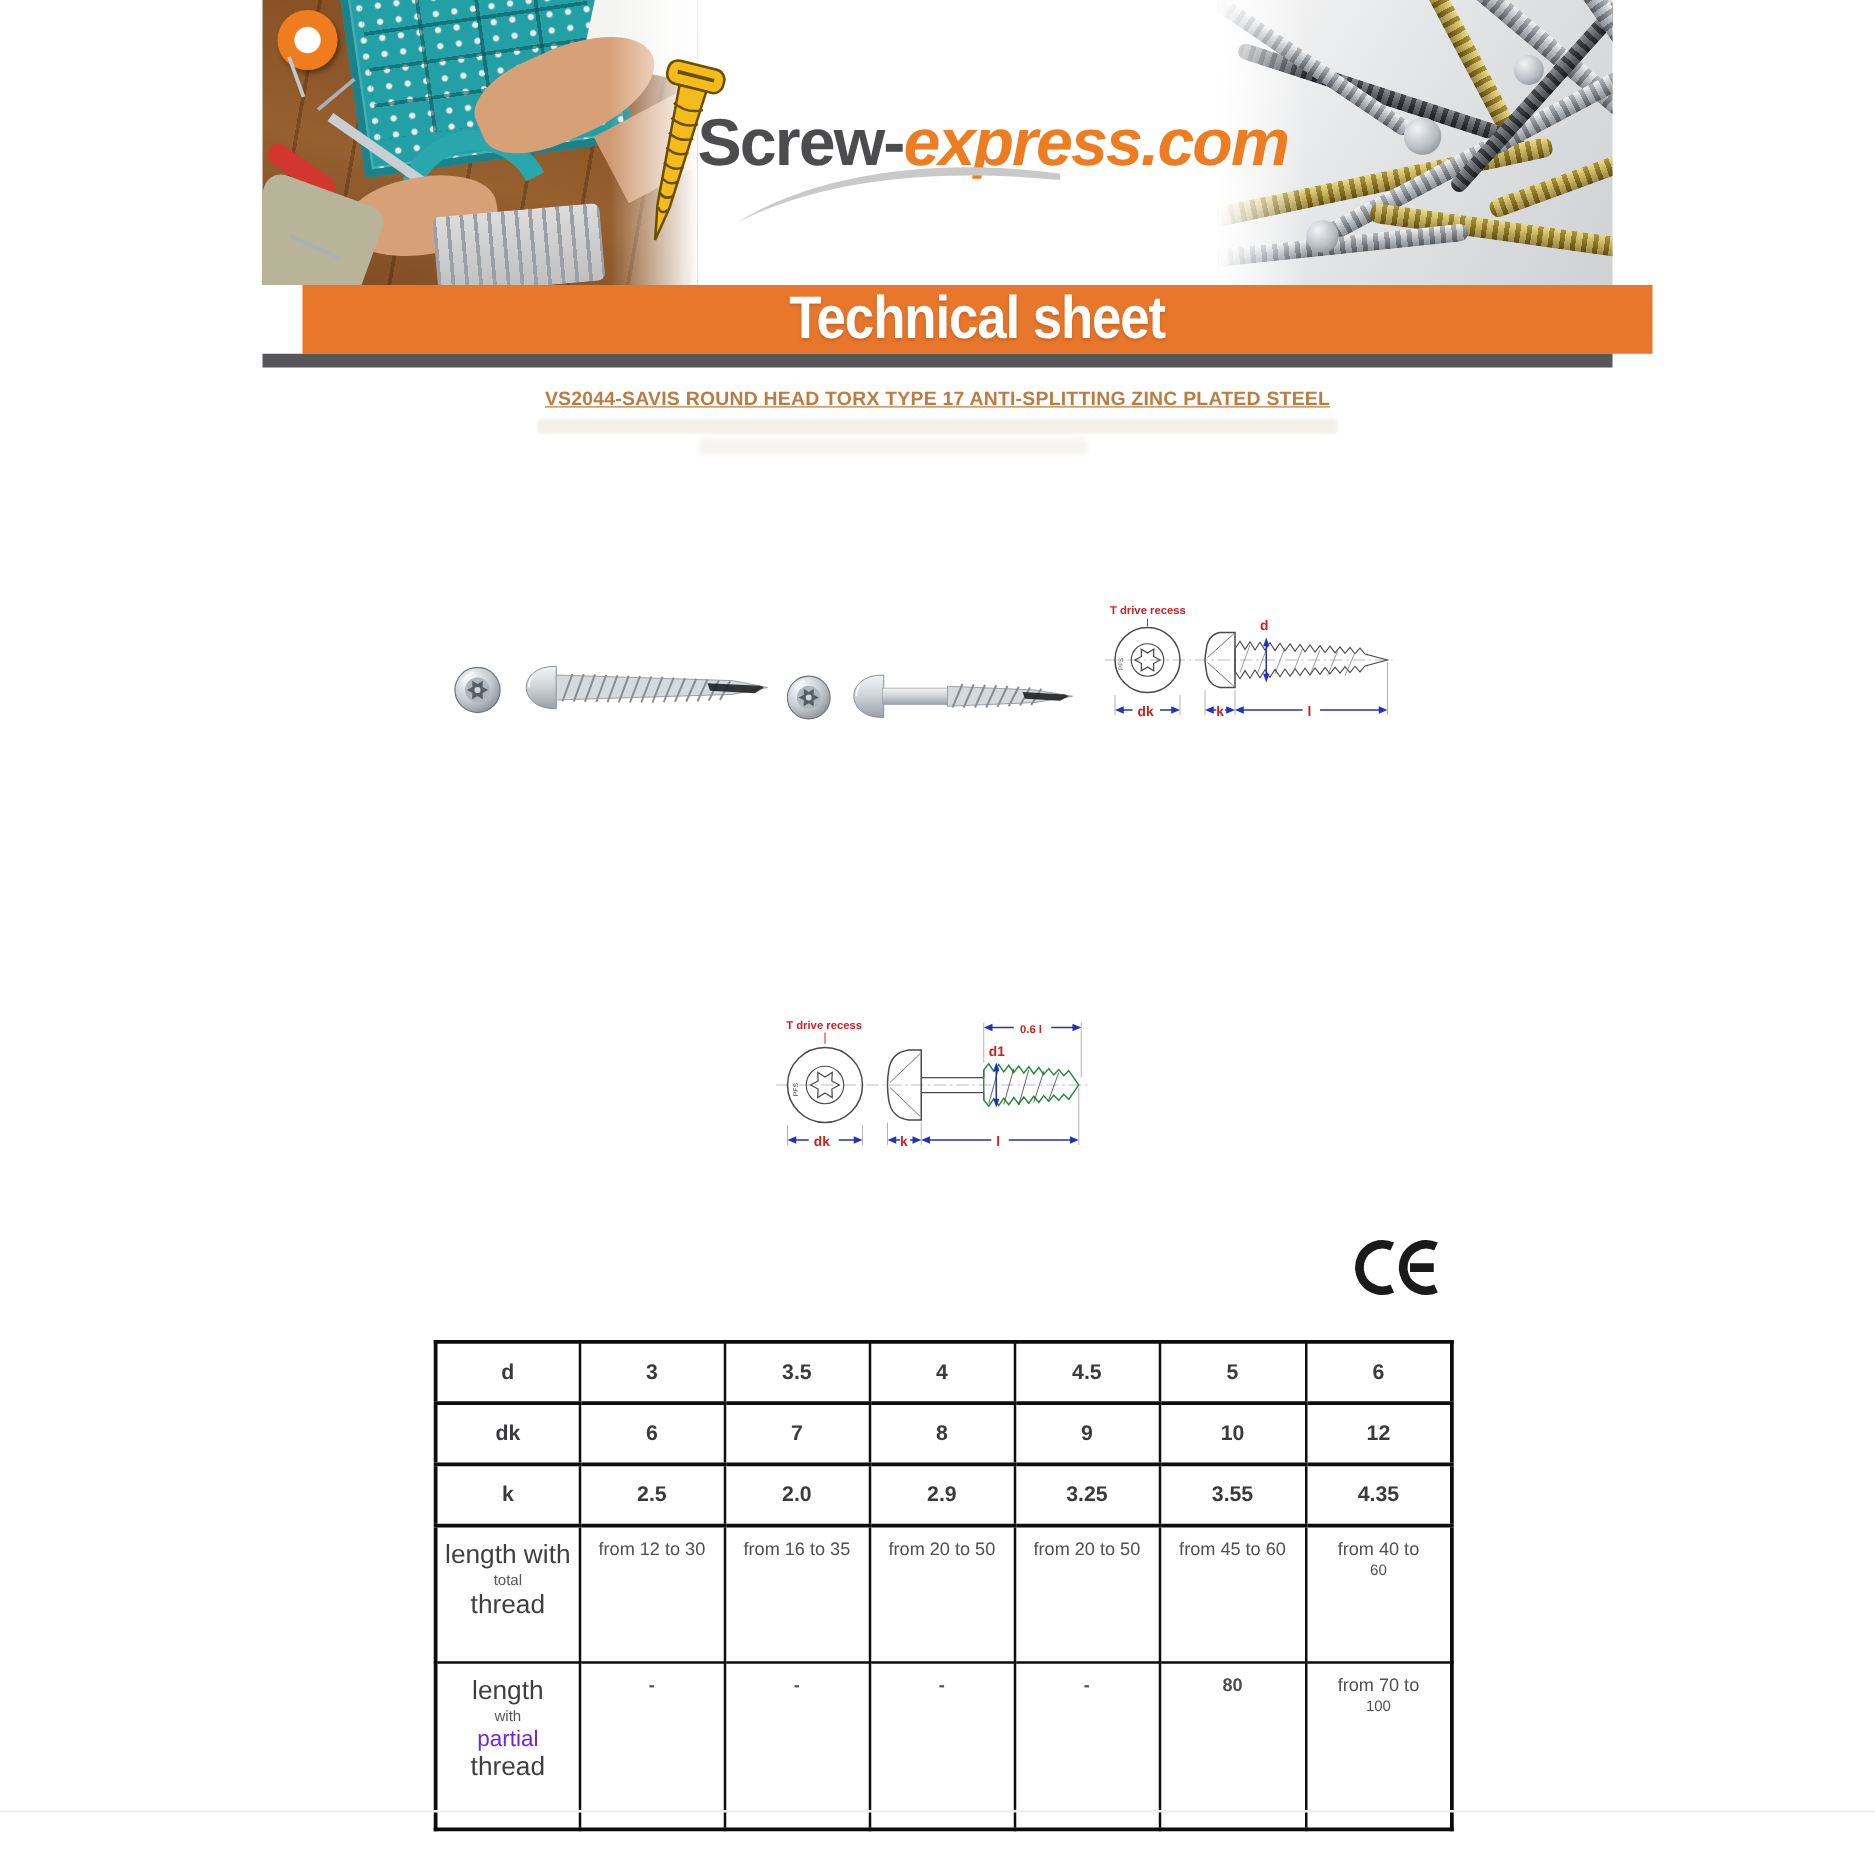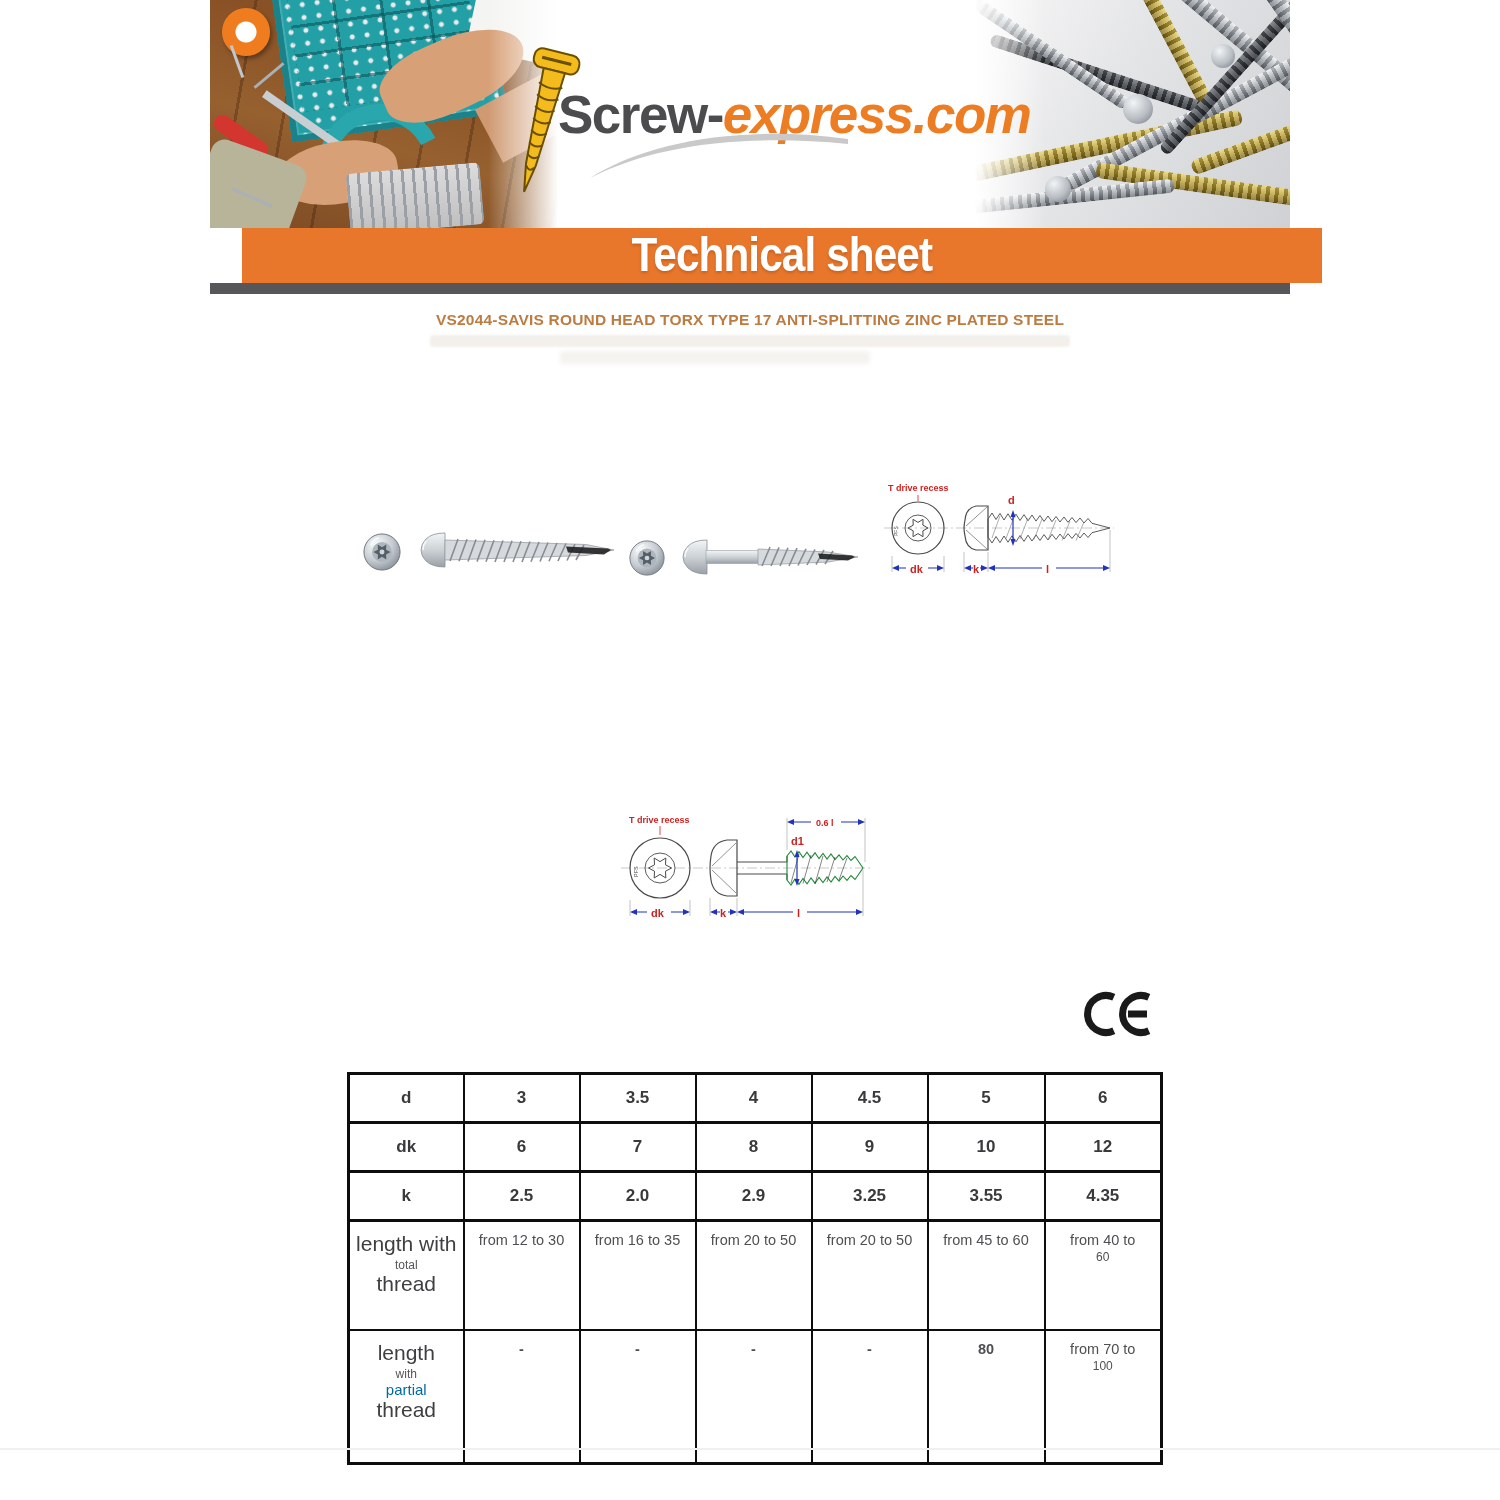--- a/index.html
+++ b/index.html
@@ -41,38 +41,38 @@
   .swoosh{position:absolute;left:28px;top:128px;}
 
   
   .banner-orange{left:210px;top:228px;width:1080px;height:55px;background:#E8772C;text-align:center;margin-left:32px;}
   .banner-orange span{display:inline-block;line-height:54px;color:#fff;font-size:48px;font-weight:800;
     letter-spacing:-1px;transform:scaleX(.88);text-shadow:0 2px 3px rgba(90,40,0,.25);}
   .banner-gray{left:210px;top:283px;width:1080px;height:11px;background:#57575A;}
 
   
   .product-title{left:210px;top:311px;width:1080px;text-align:center;
-    font-size:15.5px;font-weight:bold;color:#BD7B41;letter-spacing:.2px;}
+    font-size:15.5px;font-weight:bold;color:#BD7B41;letter-spacing:.2px;text-decoration:underline;}
   .ghost1{left:430px;top:335px;width:640px;height:12px;background:#efece5;opacity:.75;
     border-radius:3px;filter:blur(1px);}
   .ghost2{left:560px;top:351px;width:310px;height:13px;background:#efece6;opacity:.6;
     border-radius:3px;filter:blur(2px);}
 
   
   .dim-table{position:absolute;left:347px;top:1072px;border-collapse:collapse;table-layout:fixed;
     width:813px;background:#fff;border:3px solid #0d0d0d;}
   .dim-table td{border:2px solid #0d0d0d;text-align:center;vertical-align:middle;
     font-family:"Liberation Sans", sans-serif;}
   .rowA td{height:44px;font-size:17px;font-weight:bold;color:#3a3a3c;border-bottom-width:3px;}
   .rowB td,.rowC td{vertical-align:top;padding-top:10px;font-size:14.5px;color:#4f4f52;}
   .rowB td{height:96px;}
   .rowC td{height:120px;}
   .lbl-big{font-size:21px;color:#3f3f42;}
   .lbl-small{font-size:12px;color:#55555a;}
-  .lbl-mid{font-size:15px;color:#0369a1;}
+  .lbl-mid{font-size:18px;color:#6d28d9;}
   .v-small{font-size:12px;}
   .v-80{font-weight:600;font-size:16px;color:#3a3a3c;}
   .v-dash{font-weight:bold;font-size:15px;}
 
   
   .footer-line{left:0;top:1448px;width:1500px;height:2px;background:#f0f0f0;}
   .footer-bar{left:210px;top:1462px;width:1072px;height:38px;background:#58585A;}
   .footer-bar span{display:block;text-align:right;padding-right:44px;line-height:38px;color:#fff;
     font-size:20px;font-weight:bold;letter-spacing:0;transform:scaleX(.9);transform-origin:100% 50%;}
 

